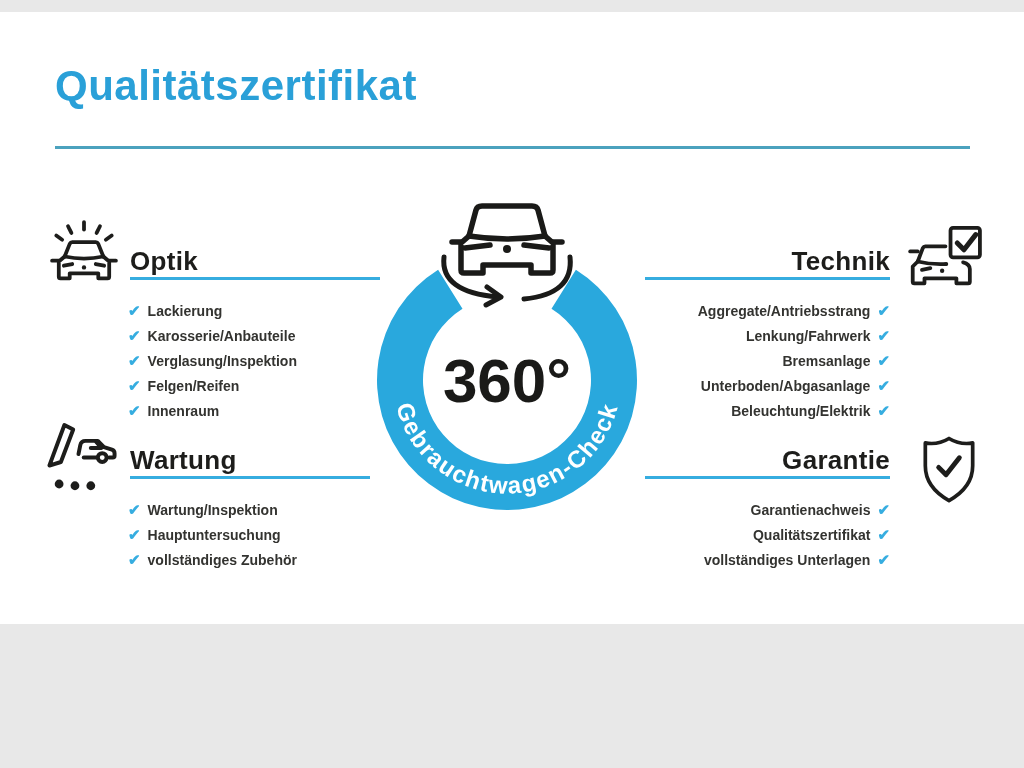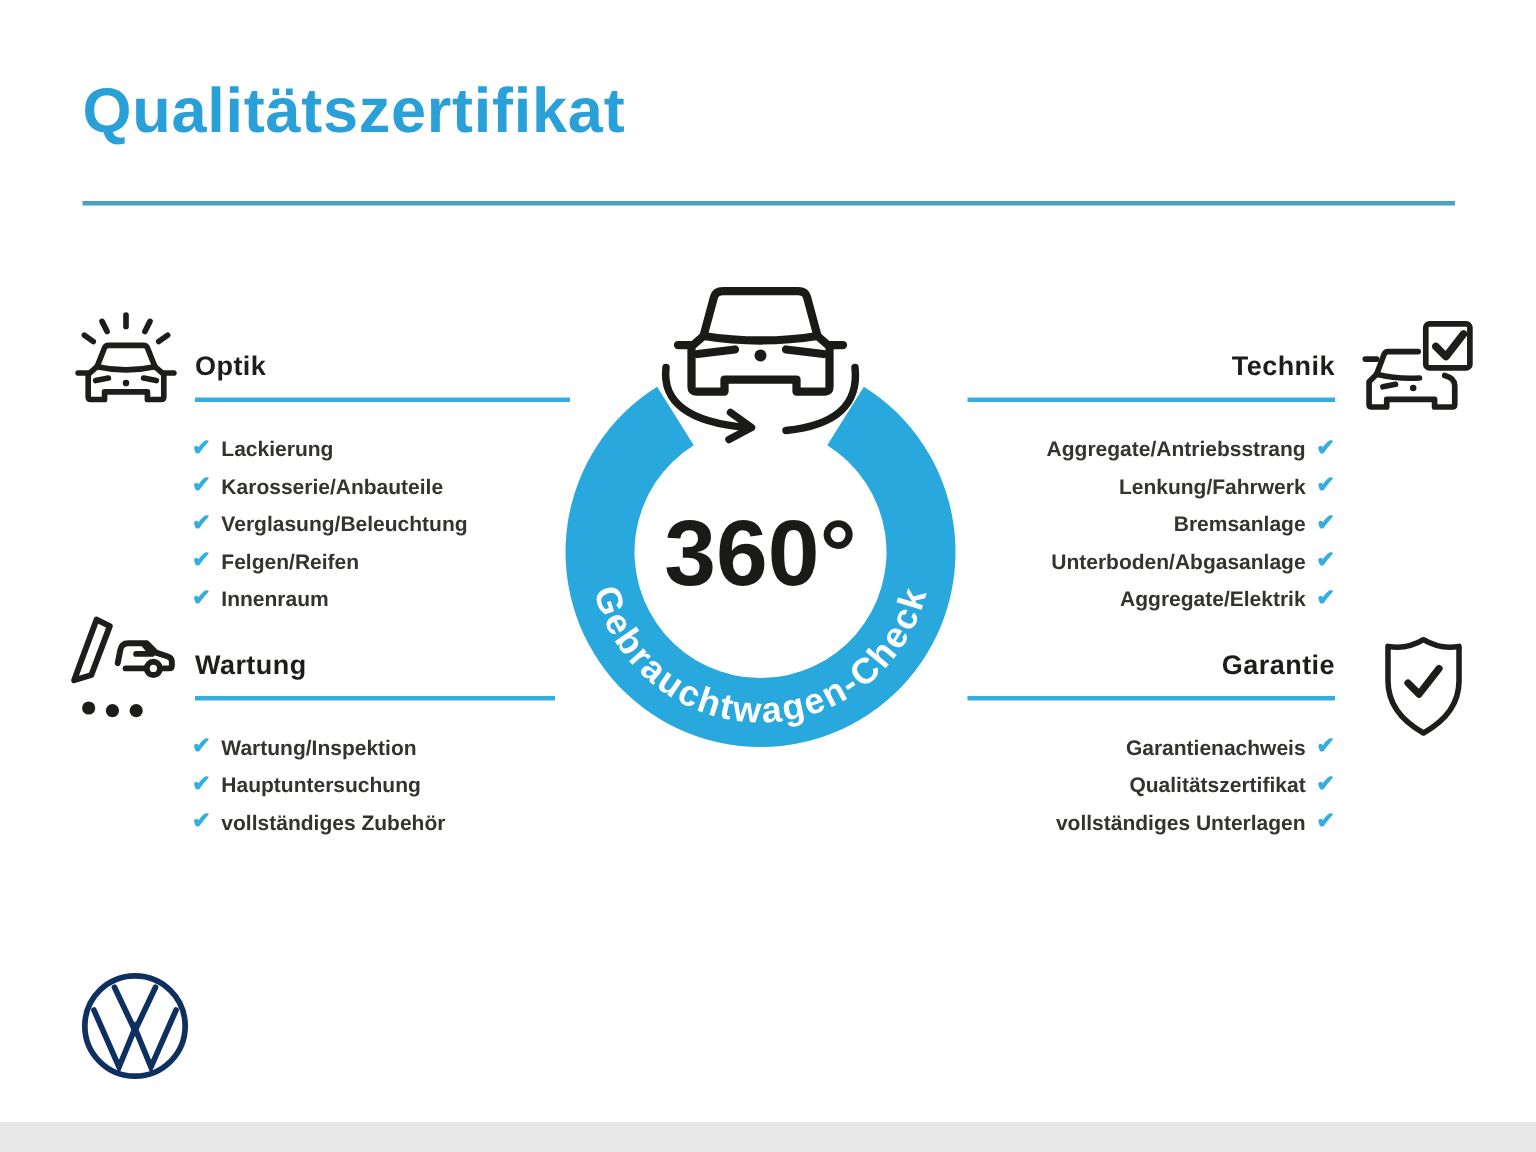--- a/index.html
+++ b/index.html
@@ -1,26 +1,26 @@
 <!DOCTYPE html>
 <html><head>
 <meta charset="utf-8">
 <style>
   html,body{margin:0;padding:0;background:#e8e8e8;}
   .page{
-    position:relative;width:1024px;height:748px;background:#ffffff;
-    font-family:"Liberation Sans", sans-serif;overflow:hidden;margin:0 auto;
+    position:relative;width:1024px;height:612px;background:#ffffff;
+    font-family:"Liberation Sans", sans-serif;overflow:hidden;margin:12px auto;
   }
   .title{
     position:absolute;left:55px;top:50px;font-size:42px;font-weight:700;
     color:#2AA0D8;letter-spacing:.5px;
   }
   .main-rule{position:absolute;left:55px;top:134px;width:915px;height:3px;background:#4BA2BE;}
   .sec-head{
-    position:absolute;font-size:18px;font-weight:700;color:#1d1d1b;letter-spacing:.3px;
+    position:absolute;font-size:26px;font-weight:700;color:#1d1d1b;letter-spacing:.3px;
   }
   .sec-head.right{text-align:right;}
   .sec-rule{position:absolute;height:3px;background:#36ADE0;}
   .item{
     position:absolute;height:25px;display:flex;align-items:center;
     font-size:14px;font-weight:600;color:#333330;white-space:nowrap;
   }
   .item.left{left:128px;}
   .item.right{right:134px;justify-content:center;}
   .check{color:#36ADE0;font-size:15px;font-weight:700;line-height:1;}
@@ -68,21 +68,21 @@
   <div class="item left" style="top:286px;">
       <span class="check">✔</span>
       <span>Lackierung</span>
     </div>
   <div class="item left" style="top:311px;">
       <span class="check">✔</span>
       <span>Karosserie/Anbauteile</span>
     </div>
   <div class="item left" style="top:336px;">
       <span class="check">✔</span>
-      <span>Verglasung/Beleuchtung</span>
+      <span>Verglasung/Inspektion</span>
     </div>
   <div class="item left" style="top:361px;">
       <span class="check">✔</span>
       <span>Felgen/Reifen</span>
     </div>
   <div class="item left" style="top:386px;">
       <span class="check">✔</span>
       <span>Innenraum</span>
     </div>
 
@@ -139,21 +139,21 @@
     </div>
   <div class="item right" style="top:336px;">
       <span>Bremsanlage</span>
       <span class="check">✔</span>
     </div>
   <div class="item right" style="top:361px;">
       <span>Unterboden/Abgasanlage</span>
       <span class="check">✔</span>
     </div>
   <div class="item right" style="top:386px;">
-      <span>Aggregate/Elektrik</span>
+      <span>Beleuchtung/Elektrik</span>
       <span class="check">✔</span>
     </div>
 
   <div class="icon-box" style="left:912px;top:420px;width:74px;height:84px;">
     <svg viewBox="0 0 100 110" fill="none" stroke="#1d1d1b" stroke-width="5" stroke-linecap="round" stroke-linejoin="round">
       <path d="M50 7 C60 13 71 15 82 13 V44 C82 66 68 81 50 91 C32 81 18 66 18 44 V13 C29 15 40 13 50 7 Z"></path>
       <path d="M36 46 L46 56 L64 33" stroke-width="6.5"></path>
     </svg>
   </div>
 

